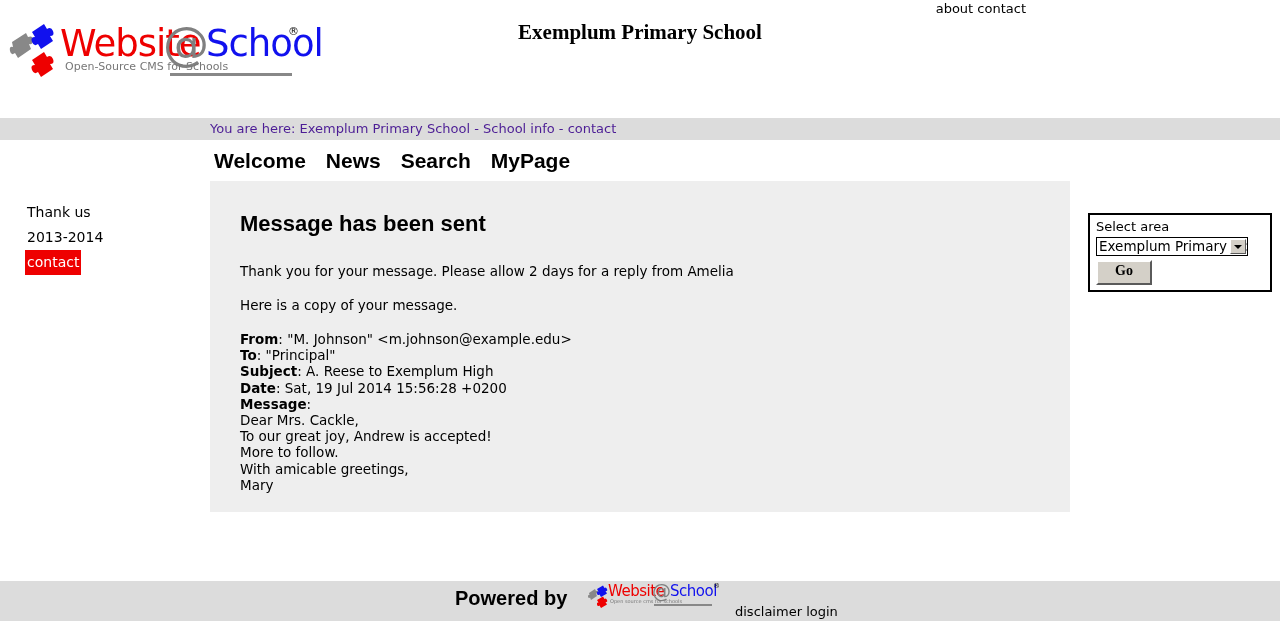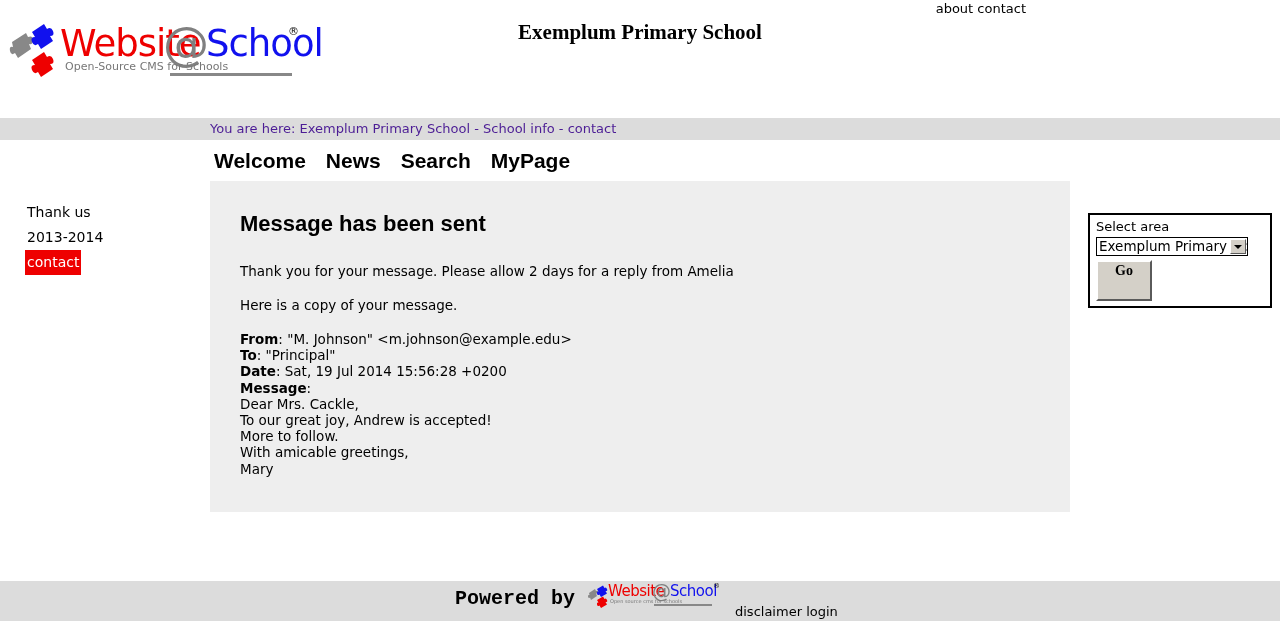--- a/index.html
+++ b/index.html
@@ -288,21 +288,21 @@
     min-width: 38px;
     text-align: center;
     background: #d4d0c8;
     border-top: 2px solid #ffffff;
     border-left: 2px solid #ffffff;
     border-right: 2px solid #5a5a5a;
     border-bottom: 2px solid #5a5a5a;
     font-family: "Liberation Serif", "DejaVu Serif", serif;
     font-size: 14px;
     font-weight: bold;
-    padding: 1px 7px 20px 7px;
+    padding: 1px 7px 4px 7px;
     line-height: 16px;
     color: #000;
     cursor: pointer;
   }
 
   
   .footer {
     position: absolute;
     left: 0;
     top: 581px;
@@ -312,21 +312,21 @@
   }
   .footer-inner {
     position: relative;
     width: 1280px;
     height: 40px;
   }
   .powered {
     position: absolute;
     left: 455px;
     top: 6px;
-    font-family: Liberation Mono, monospace;
+    font-family: Liberation Sans, sans-serif;
     font-size: 20px;
     font-weight: bold;
     letter-spacing: 0px;
     color: #000;
   }
   
   .logo-small {
     position: absolute;
     left: 588px;
     top: 582px;
@@ -451,20 +451,21 @@
 </div>
 
 <div class="content">
   <h1>Message has been sent</h1>
   <p>Thank you for your message. Please allow 2 days for a reply from Amelia</p>
   <p>Here is a copy of your message.</p>
 
   <div class="mailblock">
     <div><span class="hl">From</span><span>: "M. Johnson" &lt;m.johnson@example.edu&gt;</span></div>
     <div><span class="hl">To</span><span>: "Principal"</span></div>
+    <div><span class="hl">Subject</span><span>: A. Reese to Exemplum High</span></div>
     <div><span class="hl">Date</span><span>: Sat, 19 Jul 2014 15:56:28 +0200</span></div>
     <div><span class="hl">Message</span><span>:</span></div>
   </div>
 
   <div class="mailbody">
     <div>Dear Mrs. Cackle,</div>
     <div>To our great joy, Andrew is accepted!</div>
     <div>More to follow.</div>
     <div>With amicable greetings,</div>
     <div>Mary</div>

